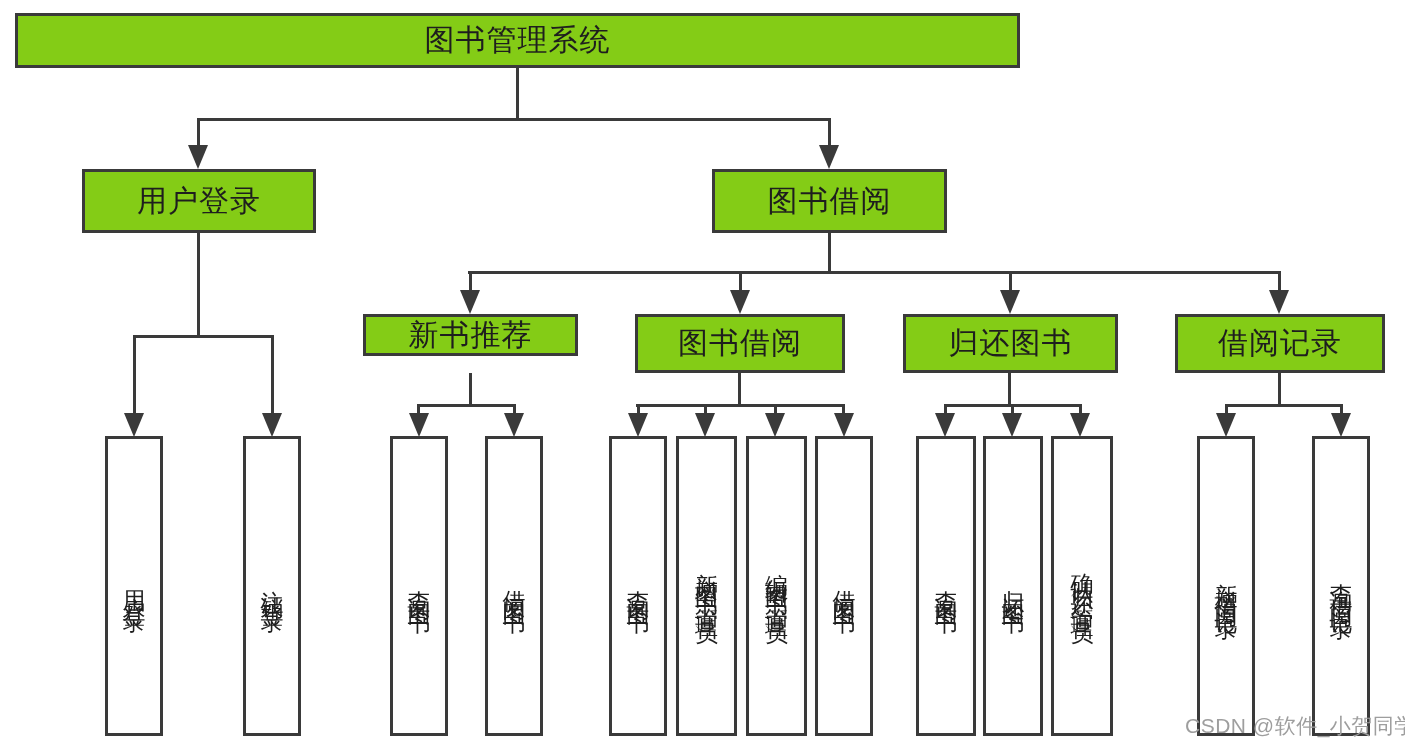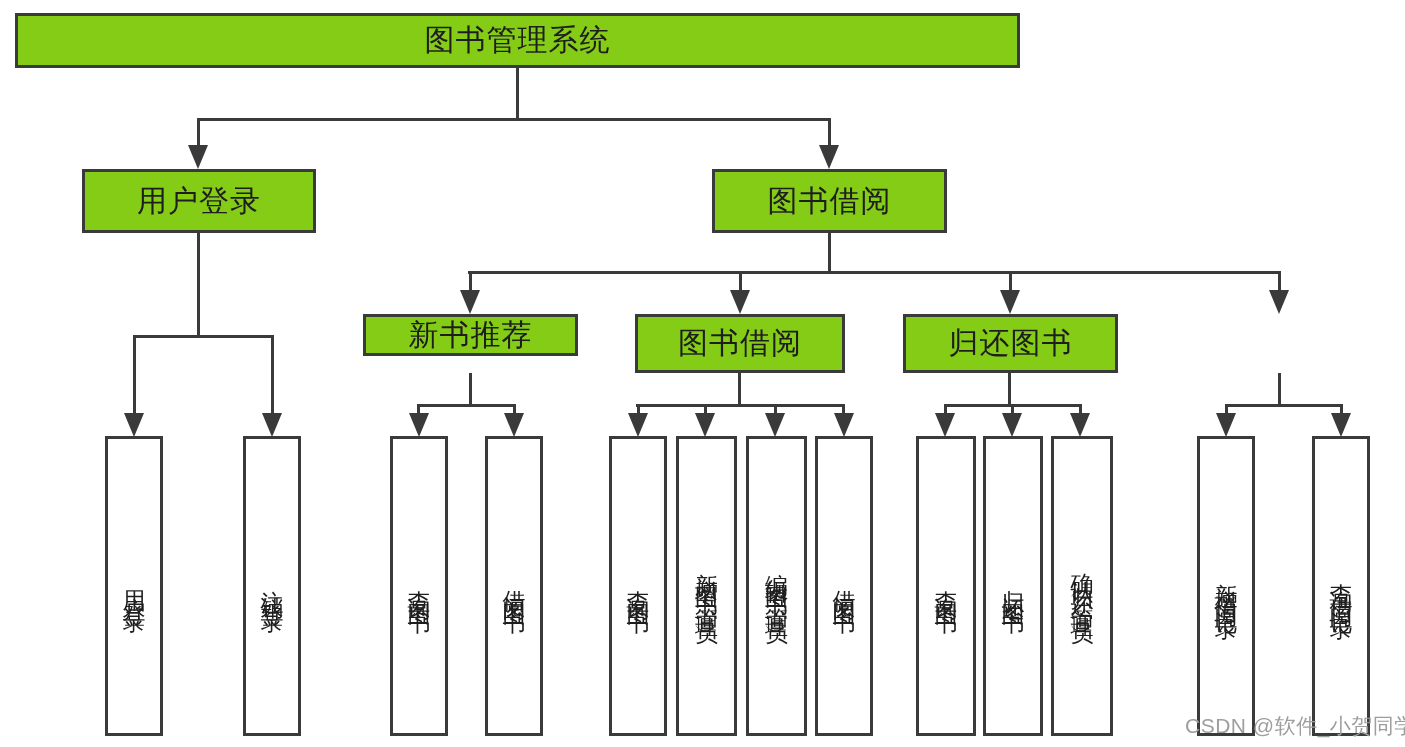--- a/index.html
+++ b/index.html
@@ -98,20 +98,21 @@
   <div class="vline" style="left:739px;top:271px;height:24px"></div>
   <div class="arrow" style="left:730px;top:290px"></div>
   <div class="vline" style="left:1009px;top:271px;height:24px"></div>
   <div class="arrow" style="left:1000px;top:290px"></div>
   <div class="vline" style="left:1278px;top:271px;height:24px"></div>
   <div class="arrow" style="left:1269px;top:290px"></div>
 
   <div class="box" style="left:363px;top:314px;width:215px;height:42px">新书推荐</div>
   <div class="box" style="left:635px;top:314px;width:210px;height:59px">图书借阅</div>
   <div class="box" style="left:903px;top:314px;width:215px;height:59px">归还图书</div>
+  <div class="box" style="left:1175px;top:314px;width:210px;height:59px">借阅记录</div>
 
   <div class="vline" style="left:469px;top:373px;height:34px"></div>
   <div class="hline" style="left:417px;top:404px;width:99px"></div>
   <div class="vline" style="left:417px;top:404px;height:12px"></div>
   <div class="arrow" style="left:409px;top:413px"></div>
   <div class="vline" style="left:513px;top:404px;height:12px"></div>
   <div class="arrow" style="left:504px;top:413px"></div>
 
   <div class="vline" style="left:738px;top:373px;height:34px"></div>
   <div class="hline" style="left:636px;top:404px;width:209px"></div>

